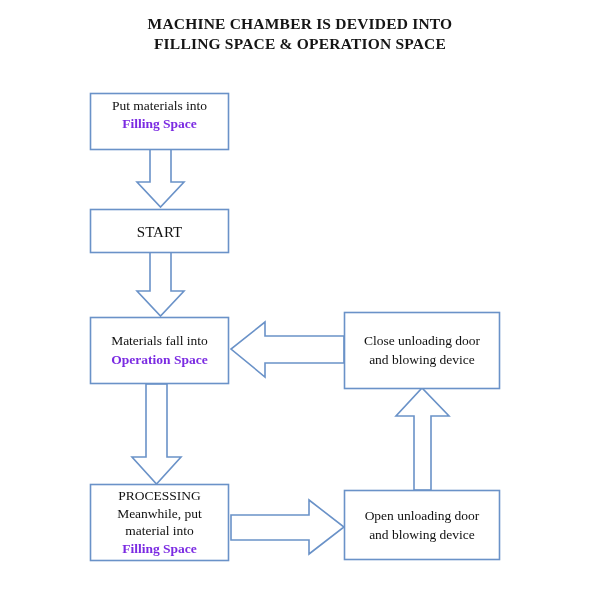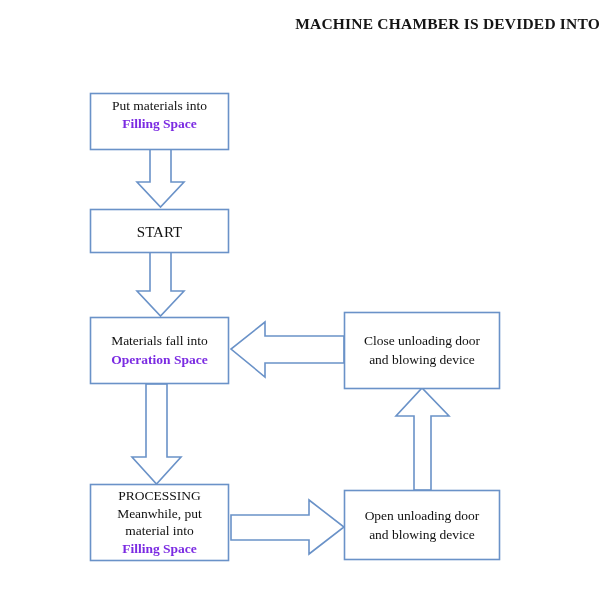--- a/index.html
+++ b/index.html
@@ -17,21 +17,21 @@
     position: relative;
     width: 600px;
     height: 600px;
     background: #ffffff;
   }
   .title {
     position: absolute;
     left: 0;
     top: 14px;
     width: 600px;
-    text-align: right;
+    text-align: center;
     font-family: "Liberation Serif", "DejaVu Serif", serif;
     font-size: 15.5px;
     font-weight: bold;
     letter-spacing: 0.2px;
     color: #151515;
     line-height: 20px;
   }
   .title-line { display: block; }
   svg.flow {
     position: absolute;
@@ -60,20 +60,21 @@
     font-weight: bold;
   }
 </style>
 </head>
 <body>
 
 <div id="canvas">
 
   <div class="title">
     <span class="title-line">MACHINE CHAMBER IS DEVIDED INTO</span>
+    <span class="title-line">FILLING SPACE &amp; OPERATION SPACE</span>
   </div>
 
   <svg class="flow" width="600" height="600" viewBox="0 0 600 600">
 
     <polygon class="arrow-shape" points="150,149 171,149 171,182 184,182 160.5,207 137,182 150,182"></polygon>
 
     <polygon class="arrow-shape" points="150,252 171,252 171,291 184,291 160.5,316 137,291 150,291"></polygon>
 
     <polygon class="arrow-shape" points="146,384 167,384 167,457 181,457 156.5,484 132,457 146,457"></polygon>
 

